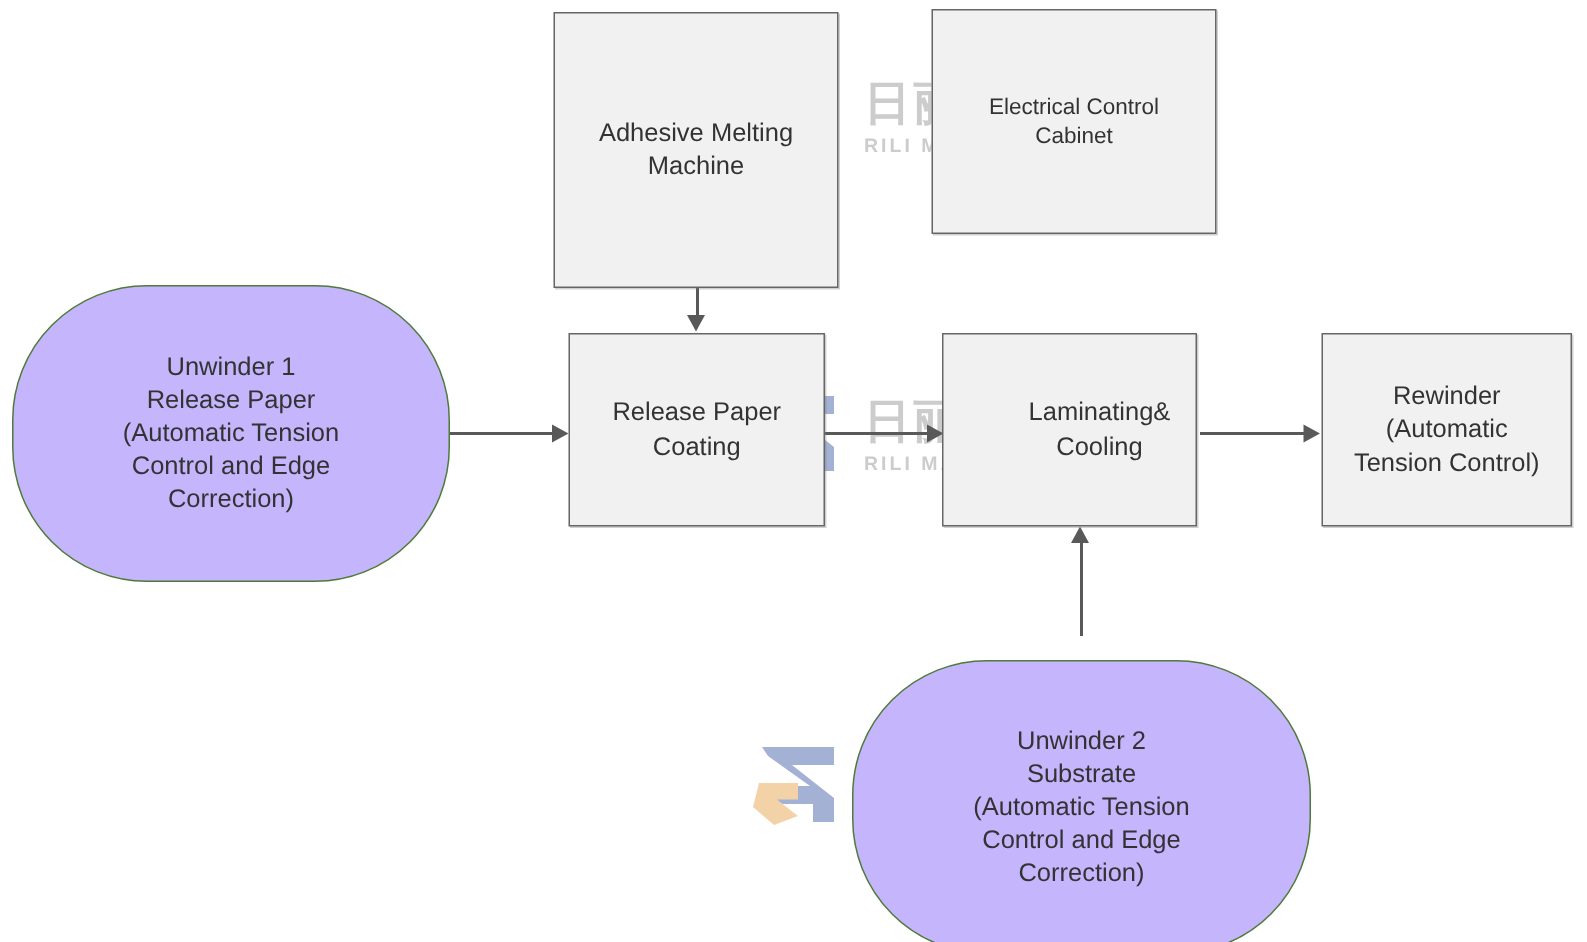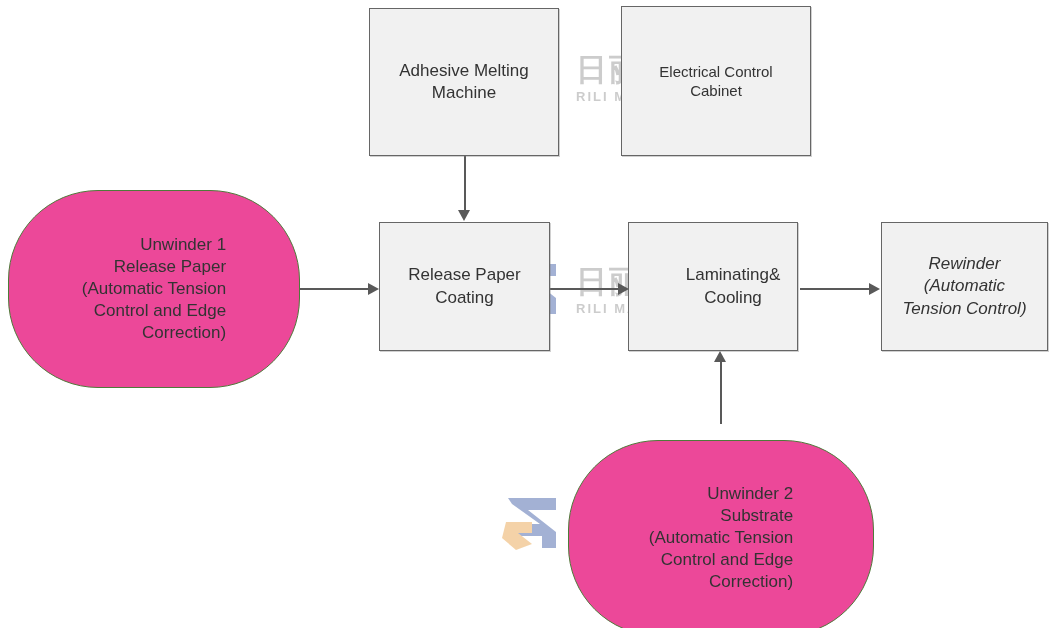--- a/index.html
+++ b/index.html
@@ -33,24 +33,23 @@
     white-space: pre-line;
     line-height: 1.30;
   }
 
   .box {
     background: #f1f1f1;
     border: 1.6px solid #666666;
     box-shadow: 1px 1px 0 rgba(120,120,120,0.35);
   }
   .rounded {
-    background: #ec4899;
+    background: #c4b5fd;
     border: 1.4px solid #4f7a3a;
     border-radius: 90px;
-    text-align: right;
   }
 
   
   .conn {
     position: absolute;
     background: #595959;
     z-index: 2;
   }
   .conn.h { height: 2px; }
   .conn.v { width: 2px; }
@@ -164,41 +163,41 @@
   <div class="arrowhead up" style="left:714px; top:351px;"></div>
 
   <div class="node rounded" style="left:8px; top:190px; width:292px; height:198px;">
     <span class="node-label" style="font-size:17px;">Unwinder 1
 Release Paper
 (Automatic Tension
 Control and Edge
 Correction)</span>
   </div>
 
-  <div class="node box" style="left:369px; top:8px; width:190px; height:148px;">
+  <div class="node box" style="left:369px; top:8px; width:190px; height:184px;">
     <span class="node-label" style="font-size:17px;">Adhesive Melting
 Machine</span>
   </div>
 
   <div class="node box" style="left:621px; top:6px; width:190px; height:150px;">
     <span class="node-label" style="font-size:15px;">Electrical Control
 Cabinet</span>
   </div>
 
   <div class="node box" style="left:379px; top:222px; width:171px; height:129px;">
     <span class="node-label" style="font-size:17px;">Release Paper
 Coating</span>
   </div>
 
   <div class="node box" style="left:628px; top:222px; width:170px; height:129px;padding-left:40px;">
     <span class="node-label" style="font-size:17px;">Laminating&amp;
 Cooling</span>
   </div>
 
-  <div class="node box" style="left:881px; top:222px; width:167px; height:129px;font-style:italic;">
+  <div class="node box" style="left:881px; top:222px; width:167px; height:129px;">
     <span class="node-label" style="font-size:17px;">Rewinder
 (Automatic
 Tension Control)</span>
   </div>
 
   <div class="node rounded" style="left:568px; top:440px; width:306px; height:196px;">
     <span class="node-label" style="font-size:17px;">Unwinder 2
 Substrate
 (Automatic Tension
 Control and Edge

